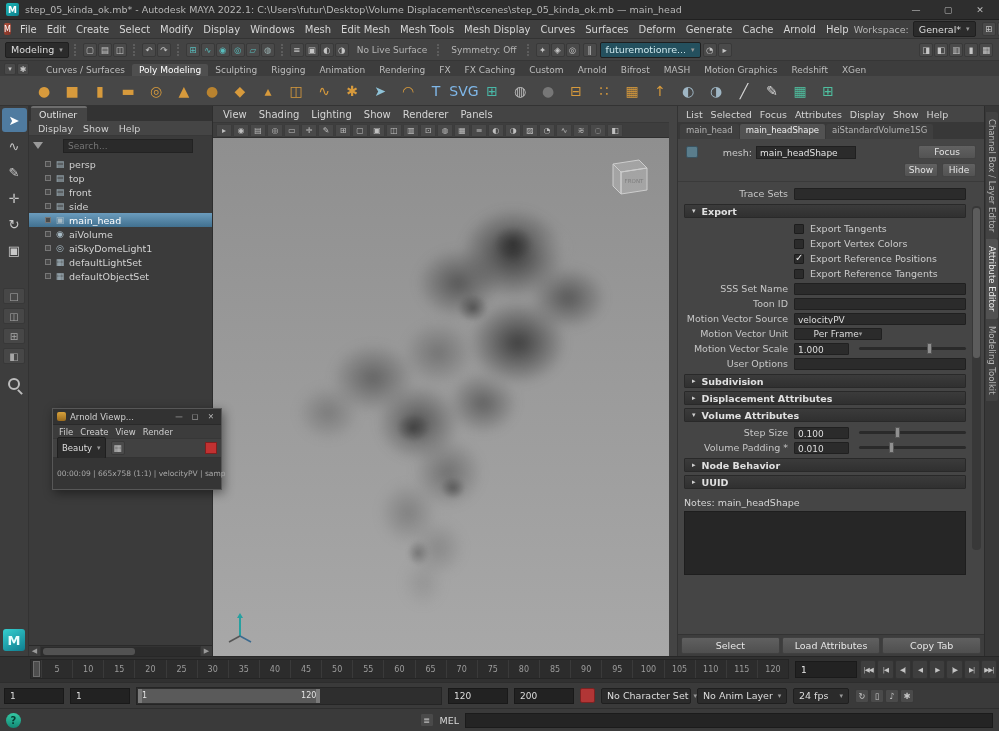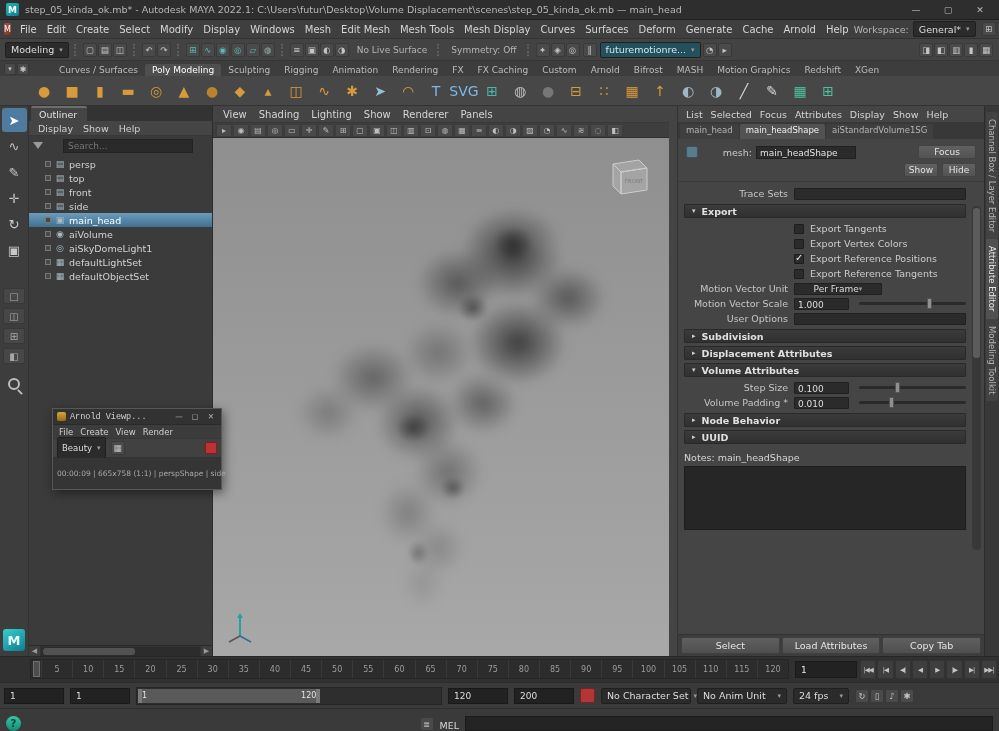--- a/index.html
+++ b/index.html
@@ -22,21 +22,21 @@
 #menubar .mlogo{width:12px;height:12px;background:linear-gradient(135deg,#b0503c,#7e3226);border-radius:2px;color:#fff;font-size:8px;display:flex;align-items:center;justify-content:center;margin-right:4px;}
 #menubar .mlogo::after{content:"M";}
 #menubar .menus{display:flex;}
 #menubar .mi{padding:2px 5px;font-size:10px;color:#d6d6d6;white-space:nowrap;}
 
 #statusline{position:absolute;left:0;top:39px;width:999px;height:22px;background:#434343;display:flex;align-items:center;padding:0 5px;gap:2px;border-bottom:1px solid #363636;}
 #statusline .stext{color:#b5b5b5;font-size:9px;margin:0 5px;white-space:nowrap;}
 #statusline .renderer-dd{background:#24505e;color:#cfe9ee;}
 
 #shelftabs{position:absolute;left:0;top:61px;width:999px;height:15px;background:#3d3d3d;display:flex;align-items:flex-end;padding-left:4px;}
-#shelftabs .tabs{display:flex;margin-left:22px;}
+#shelftabs .tabs{display:flex;margin-left:9px;}
 .shelf-tab{padding:1px 7px;font-size:9px;color:#bdbdbd;white-space:nowrap;}
 .shelf-tab.active{background:#4f4f4f;color:#fff;border-radius:2px 2px 0 0;}
 #shelftabs .sicon{height:12px;min-width:12px;margin-bottom:1px;}
 #shelf{position:absolute;left:0;top:76px;width:999px;height:30px;background:#474747;display:flex;align-items:center;padding-left:30px;border-bottom:1px solid #333;}
 .shelf-item{width:26px;height:26px;display:flex;align-items:center;justify-content:center;margin:0 1px;border-radius:2px;}
 .shelf-item span{font-size:14px;color:var(--c,#ccc);line-height:1;}
 
 #toolbox{position:absolute;left:0;top:106px;width:29px;height:550px;background:#3d3d3d;border-right:1px solid #333;}
 .tool{width:25px;height:24px;margin:2px auto;display:flex;align-items:center;justify-content:center;color:#c8c8c8;font-size:13px;border-radius:3px;}
 .tool.active{background:#4f7ba0;color:#fff;}
@@ -93,21 +93,21 @@
  radial-gradient(22px 20px at 260px 170px, rgba(30,30,30,.5), rgba(30,30,30,0) 70%),
  radial-gradient(24px 20px at 200px 290px, rgba(35,35,35,.5), rgba(35,35,35,0) 70%),
  radial-gradient(18px 16px at 240px 350px, rgba(40,40,40,.45), rgba(40,40,40,0) 70%),
  radial-gradient(16px 18px at 205px 415px, rgba(60,60,60,.4), rgba(60,60,60,0) 70%);}
 .cube{position:absolute;right:16px;top:12px;}
 .axis{position:absolute;left:10px;bottom:12px;}
 
 #arnold{position:absolute;left:52px;top:408px;width:170px;height:82px;background:#3c3c3c;border:1px solid #575757;box-shadow:2px 3px 10px rgba(0,0,0,.45);z-index:20;display:flex;flex-direction:column;}
 #arnold .atitle{height:16px;background:#323232;display:flex;align-items:center;gap:4px;padding:0 4px;border-bottom:1px solid #2a2a2a;}
 #arnold .aicon{width:9px;height:9px;background:linear-gradient(#d8a23c,#9a6b1e);border-radius:2px;}
-#arnold .atext{flex:1;font-size:8.5px;color:#d0d0d0;white-space:nowrap;overflow:hidden;font-family:Liberation Mono, monospace;}
+#arnold .atext{flex:1;font-size:8.5px;color:#d0d0d0;white-space:nowrap;overflow:hidden;}
 #arnold .abtn{width:12px;text-align:center;color:#bbb;font-size:7.5px;}
 #arnold .amenus{height:13px;display:flex;gap:1px;padding:0 3px;align-items:center;}
 #arnold .amenus span{font-size:8.5px;color:#cfcfcf;padding:0 3px;}
 #arnold .atoolbar{height:20px;display:flex;align-items:center;gap:5px;padding:0 4px;background:#414141;border-top:1px solid #373737;border-bottom:1px solid #333;}
 #arnold .dd{height:22px;font-size:8.5px;padding:0 4px;}
 #arnold .redbox{width:12px;height:12px;background:#c23131;border:1px solid #7e1f1f;margin-left:auto;}
 #arnold .astatus{flex:1;display:flex;align-items:center;padding:0 4px;background:#353535;}
 #arnold .astatus span{font-size:7.5px;color:#a8a8a8;white-space:nowrap;}
 
 #ae{position:absolute;left:677px;top:106px;width:307px;height:550px;background:#454545;display:flex;flex-direction:column;border-left:1px solid #333;}
@@ -159,21 +159,21 @@
 #rangeslider{position:absolute;left:0;top:682px;width:999px;height:26px;background:#3a3a3a;display:flex;align-items:center;padding:0 4px;gap:6px;border-top:1px solid #2d2d2d;}
 .rs-field{width:60px;height:16px;background:#222;border:1px solid #191919;color:#ddd;font-size:9px;padding:0 5px;line-height:15px;}
 .rs-track{width:306px;height:18px;background:#2e2e2e;border:1px solid #252525;position:relative;}
 .rs-range{position:absolute;left:1px;top:1px;bottom:1px;width:60%;background:#5a5a5a;display:flex;justify-content:space-between;align-items:center;font-size:8px;color:#e4e4e4;padding:0 4px;}
 .rs-range::before,.rs-range::after{content:"";position:absolute;top:0;bottom:0;width:4px;background:#7a7a7a;}
 .rs-range::before{left:0;}.rs-range::after{right:0;}
 .autokey{width:15px;height:15px;background:#b23636;border:1px solid #7c2222;border-radius:2px;}
 #rangeslider .dd{width:90px;justify-content:space-between;}
 #rangeslider .dd.fps{width:56px;}
 
-#commandline{position:absolute;left:0;top:708px;width:999px;height:23px;background:#3a3a3a;display:flex;align-items:flex-end;padding:0 6px;gap:6px;border-top:1px solid #2e2e2e;}
+#commandline{position:absolute;left:0;top:708px;width:999px;height:23px;background:#3a3a3a;display:flex;align-items:center;padding:0 6px;gap:6px;border-top:1px solid #2e2e2e;}
 .helpicon{width:15px;height:15px;border-radius:50%;background:linear-gradient(#35c9a4,#128a76);color:#083;display:flex;align-items:center;justify-content:center;font-size:10px;color:#053d33;font-weight:bold;}
 .helpicon::after{content:"?";}
 .mel-label{font-size:9.5px;color:#d8d8d8;}
 .mel-input{width:528px;height:15px;background:#242424;border:1px solid #1b1b1b;color:#ddd;font-size:9px;padding:0 4px;}
 .scripticon{width:14px;height:14px;background:#4a4a4a;border:1px solid #3a3a3a;color:#bbb;font-size:8px;display:flex;align-items:center;justify-content:center;border-radius:2px;}
 .scripticon::after{content:"≣";}
 </style>
 </head>
 <body>
 
@@ -572,21 +572,21 @@
         <span>Render</span>
       </div>
     <div class="atoolbar">
       <div class="dd">
         <span>Beauty</span>
       </div>
       <span class="sicon">▦</span>
       <span class="redbox"></span>
     </div>
     <div class="astatus">
-      <span>00:00:09 | 665x758 (1:1) | perspShape | side</span>
+      <span>00:00:09 | 665x758 (1:1) | velocityPV | samp</span>
     </div>
   </div>
 
   <div id="ae">
     <div class="ae-menus">
         <span>List</span>
         <span>Selected</span>
         <span>Focus</span>
         <span>Attributes</span>
         <span>Display</span>
@@ -631,20 +631,34 @@
         </div>
           <div class="ae-row cbrow checked">
           <span class="ae-lbl"></span>
           <span class="cb"></span>
           <span class="cb-lab">Export Reference Positions</span>
         </div>
           <div class="ae-row cbrow">
           <span class="ae-lbl"></span>
           <span class="cb"></span>
           <span class="cb-lab">Export Reference Tangents</span>
+        </div>
+        </div>
+      <div>
+          <div class="ae-row">
+          <span class="ae-lbl">SSS Set Name</span>
+          <span class="ae-field"></span>
+        </div>
+          <div class="ae-row">
+          <span class="ae-lbl">Toon ID</span>
+          <span class="ae-field"></span>
+        </div>
+          <div class="ae-row">
+          <span class="ae-lbl">Motion Vector Source</span>
+          <span class="ae-field">velocityPV</span>
         </div>
         </div>
       <div class="ae-row">
         <span class="ae-lbl">Motion Vector Unit</span>
         <span class="ae-field ddsel">
             <span>Per Frame</span>
           </span>
         <span class="spacer"></span>
       </div>
       <div>
@@ -775,21 +789,21 @@
         <span>120</span>
       </div>
     </div>
     <span class="rs-field">120</span>
     <span class="rs-field">200</span>
     <span class="autokey"></span>
     <div class="dd">
       <span>No Character Set</span>
     </div>
     <div class="dd">
-      <span>No Anim Unit</span>
+      <span>No Anim Layer</span>
     </div>
     <div class="dd fps">
       <span>24 fps</span>
     </div>
     <div class="iconrow">
         <span class="sicon">↻</span>
         <span class="sicon">▯</span>
         <span class="sicon">♪</span>
         <span class="sicon">✱</span>
       </div>

